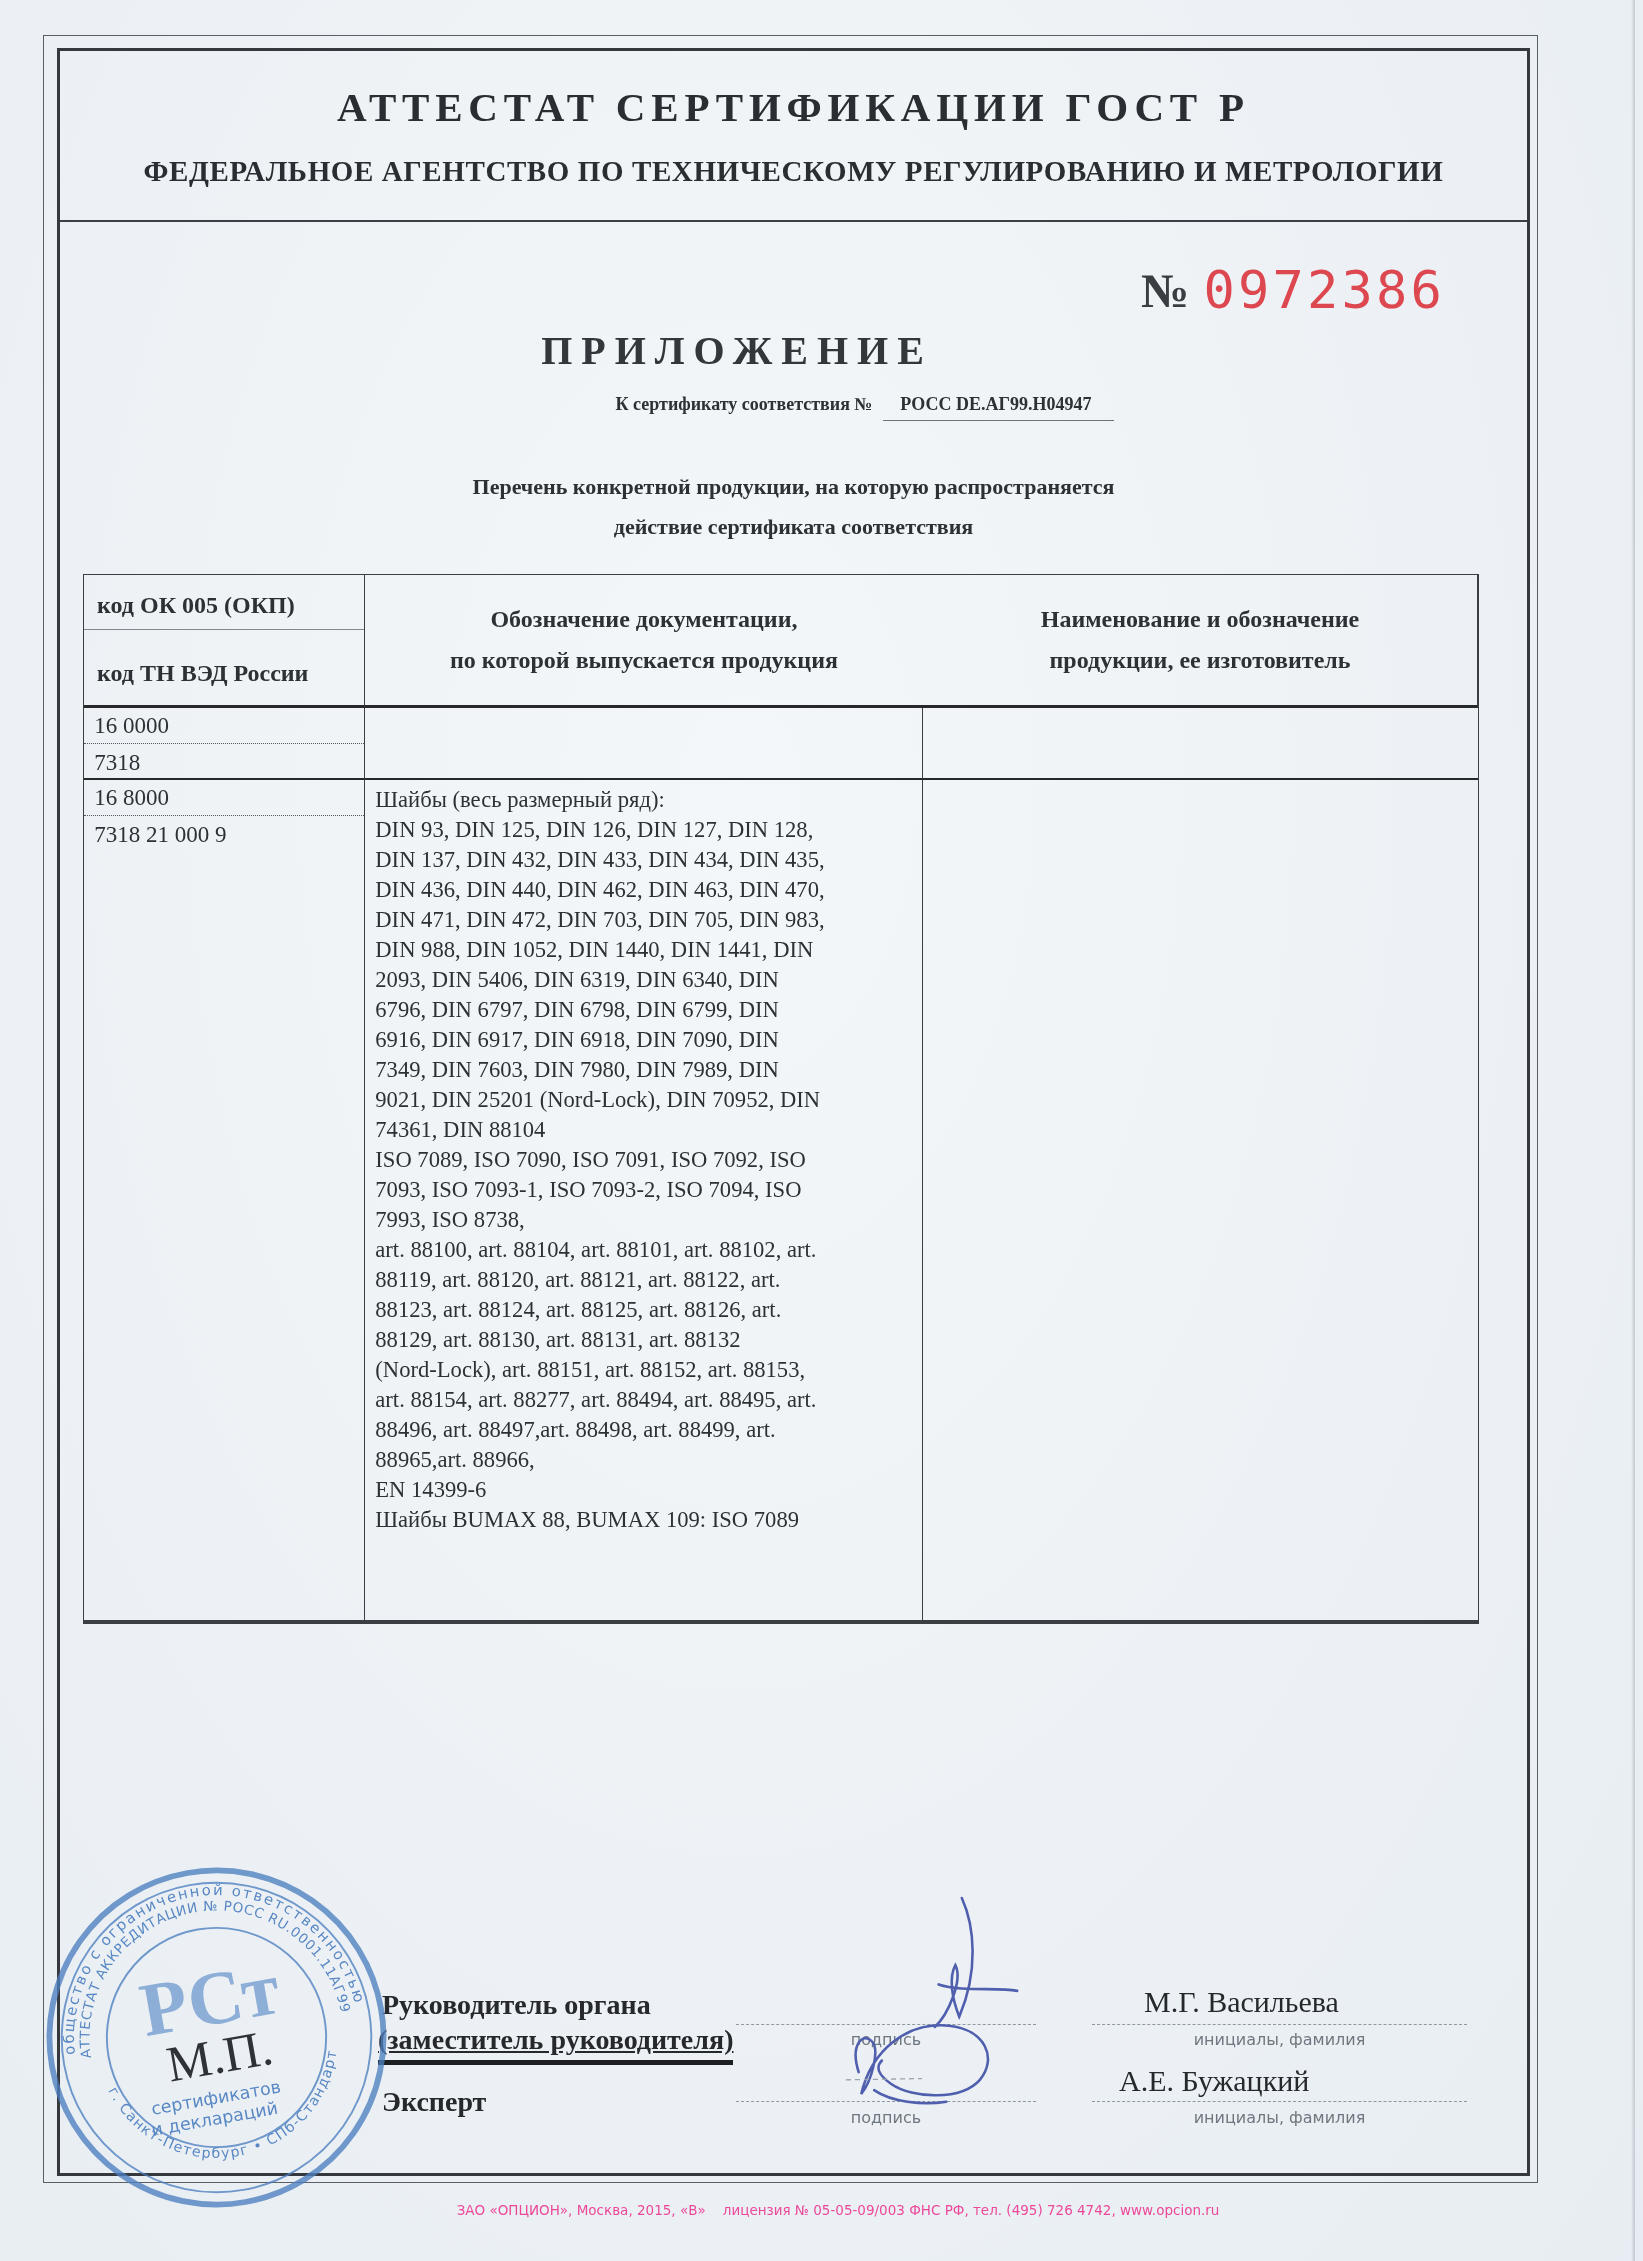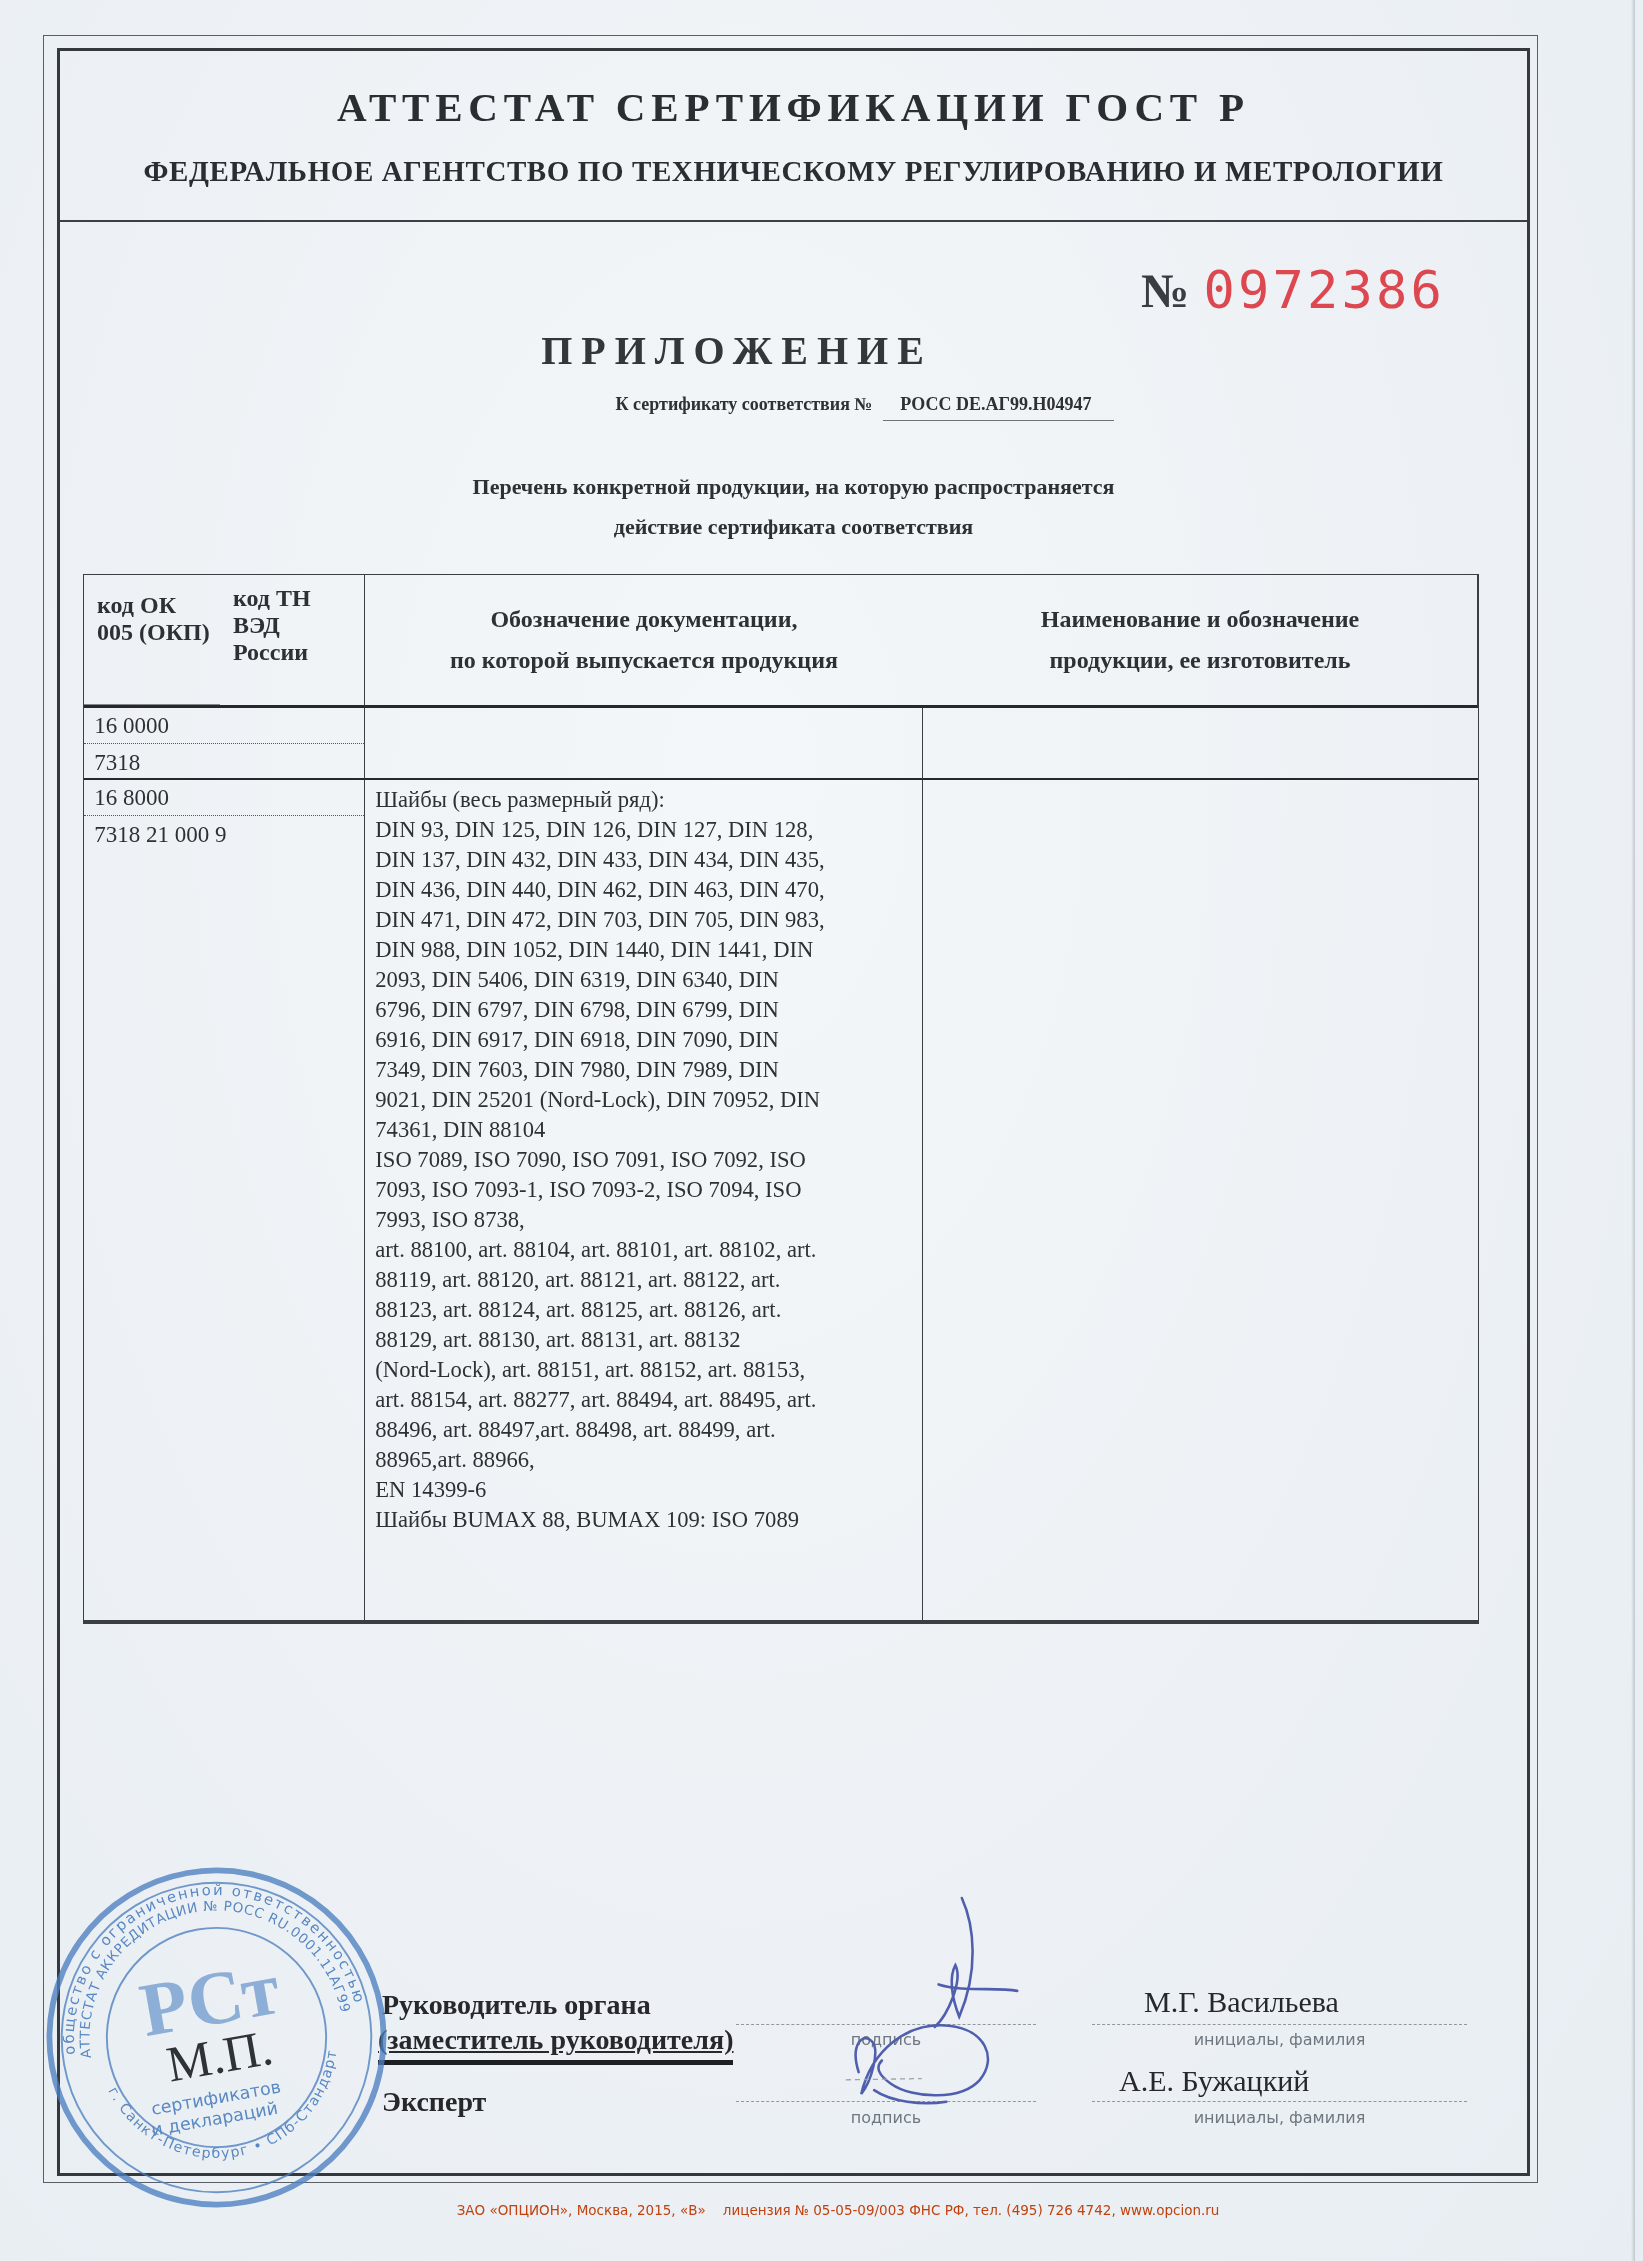--- a/index.html
+++ b/index.html
@@ -24,21 +24,21 @@
   .sub1{top:474px;} .sub2{top:514px;}
 
   
   .table{position:absolute;left:83px;top:574px;width:1396px;height:1050px;
     display:grid;grid-template-columns:281px 558px 1fr;grid-template-rows:133px 72px auto;
     border:1.9px solid #3b3e42;border-top-width:1.3px;border-bottom-width:4.5px;box-sizing:border-box;}
   .cell{box-sizing:border-box;border-right:1.9px solid #3b3e42;}
   .cell.last{border-right:none;}
   .th{border-bottom:3.9px solid #26282b;font-weight:bold;font-size:24px;}
   .th.center{display:flex;align-items:center;justify-content:center;text-align:center;line-height:1.7;white-space:pre-line;}
-  .th.col1{display:flex;flex-direction:row;justify-content:space-between;padding:0;}
+  .th.col1{display:flex;flex-direction:column;justify-content:space-between;padding:0;}
   .th-top{padding:17px 7.7px 10.3px 13px;border-bottom:1.9px solid #84888d;}
   .th-bot{padding:10.3px 7.7px 18px 13px;}
   .td{font-size:23px;padding:2.6px 10.3px;}
   .r1{border-bottom:2.6px solid #26282b;}
   .codecell .code{line-height:30px;}
   .dots{border-top:1.9px dotted #54585d;margin:2.6px -10.3px 3.9px -10.3px;}
   .bigtext{font-size:22.6px;line-height:30px;white-space:pre-line;padding:5.2px 9px 5.2px 10.3px;}
 
   
   .role{position:absolute;font-size:28px;font-weight:bold;color:#26282c;}
@@ -55,21 +55,21 @@
   .pl1{left:736px;top:2030px;width:300px;}
   .pl2{left:736px;top:2108px;width:300px;}
   .fl1{left:1092px;top:2030px;width:375px;}
   .fl2{left:1092px;top:2108px;width:375px;}
   .pname{position:absolute;font-size:30px;color:#26282c;}
   .pn1{left:1144px;top:1985px;}
   .pn2{left:1119px;top:2064px;}
 
   .stamp{position:absolute;left:34px;top:1855px;width:365px;height:365px;transform:rotate(-10deg);z-index:5;opacity:.92;}
   .footer{position:absolute;left:361px;top:2202px;width:954px;text-align:center;
-    font-family:"DejaVu Sans",sans-serif;font-size:13.5px;color:#c2410c;white-space:pre;}
+    font-family:"DejaVu Sans",sans-serif;font-size:13.5px;color:#ec4899;white-space:pre;}
   .scribbles{position:absolute;left:709px;top:1889px;width:387px;height:245px;z-index:6;}
 </style>
 </head>
 <body>
 
 <div class="page-edge-shadow"></div>
 <div class="frame-outer"></div>
 <div class="frame-inner"></div>
 
 <div class="title1">АТТЕСТАТ СЕРТИФИКАЦИИ ГОСТ Р</div>

